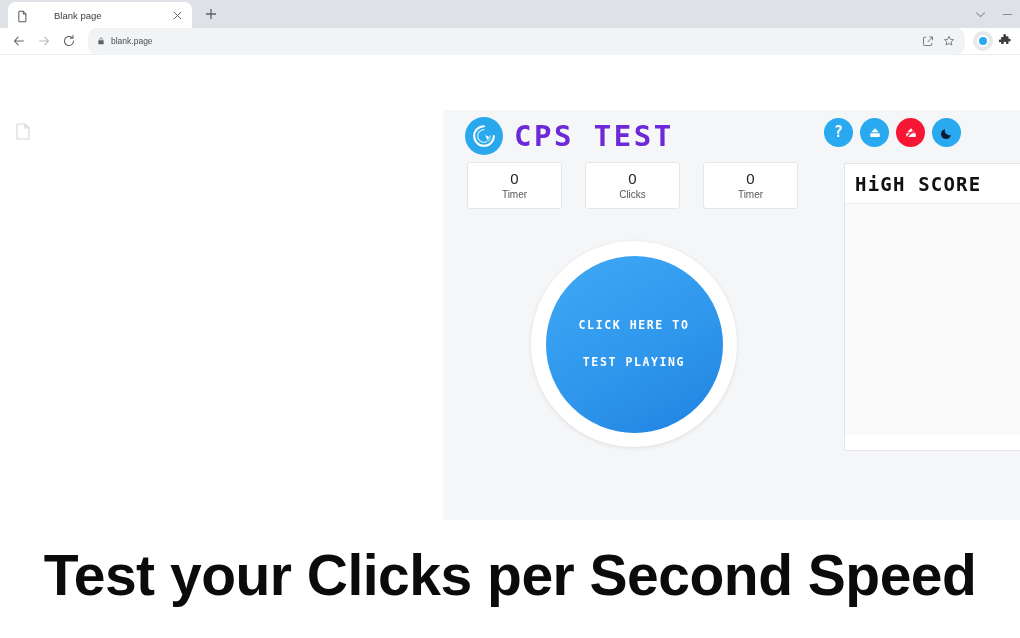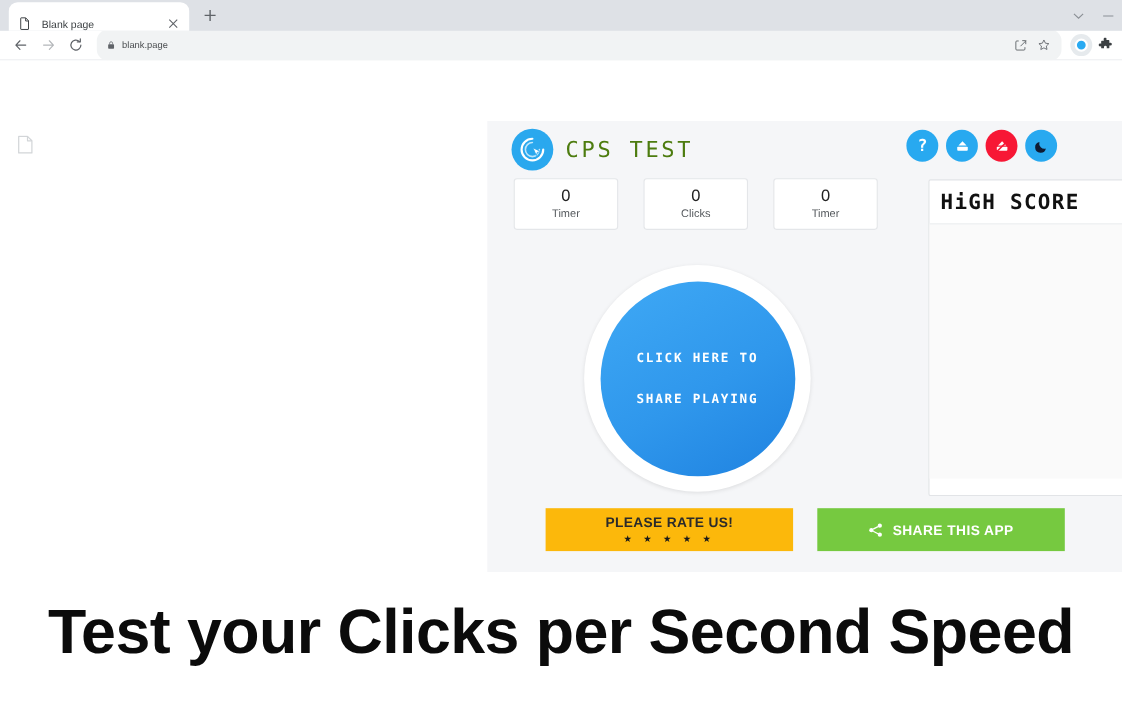--- a/index.html
+++ b/index.html
@@ -15,26 +15,26 @@
 
   .tabstrip {
     height: 28px;
     background: #dee1e6;
     display: flex;
     align-items: flex-end;
     position: relative;
     padding-left: 8px;
   }
   .tab {
-    width: 164px; height: 26px;
+    width: 184px; height: 26px;
     background: #ffffff;
     border-radius: 8px 8px 0 0;
-    display: flex; align-items: flex-end;
+    display: flex; align-items: center;
     padding: 0 8px;
-    gap: 9px;
+    gap: 25px;
   }
   .tab-favicon { width: 13px; height: 13px; flex: 0 0 auto; }
   .tab-title {
     font-size: 9.5px; color: #3c4043;
     white-space: nowrap; overflow: hidden; text-overflow: ellipsis;
     flex: 1 1 auto;
   }
   .tab-close {
     width: 14px; height: 14px; flex: 0 0 auto;
     display: flex; align-items: center; justify-content: center;
@@ -118,24 +118,24 @@
     display: flex; align-items: center; gap: 11px;
   }
   .logo-circle {
     width: 38px; height: 38px; border-radius: 50%;
     background: #2aa8ee;
     display: flex; align-items: center; justify-content: center;
     flex: 0 0 auto;
   }
   .app-title {
     font-family: "DejaVu Sans Mono", monospace;
-    font-size: 20px;
-    font-weight: normal;
+    font-size: 29px;
+    font-weight: bold;
     letter-spacing: 2.5px;
-    color: #4d7c0f;
+    color: #6d28d9;
   }
 
   .icon-row {
     position: absolute; right: 59px; top: 8px;
     display: flex; align-items: center; gap: 7px;
   }
   .circ-btn {
     width: 29px; height: 29px; border-radius: 50%;
     display: flex; align-items: center; justify-content: center;
     color: #ffffff;
@@ -416,41 +416,24 @@
       </div>
       <div class="stat-box">
         <span class="stat-value">0</span>
         <span class="stat-label">Timer</span>
       </div>
     </div>
 
     <div class="click-ring">
       <div class="click-btn">
         <span class="click-line">CLICK HERE TO</span>
-        <span class="click-line">SHARE PLAYING</span>
+        <span class="click-line">TEST PLAYING</span>
       </div>
     </div>
 
-    <div class="btn-row">
-      <div class="rate-btn">
-        <span class="rate-label">PLEASE RATE US!</span>
-        <span class="rate-stars">★ ★ ★ ★ ★</span>
-      </div>
-      <div class="share-btn">
-        <span style="display:flex;">
-          <svg width="14" height="14" viewBox="0 0 16 16">
-            <circle cx="12.4" cy="3.3" r="2.2" fill="#ffffff"></circle>
-            <circle cx="12.4" cy="12.7" r="2.2" fill="#ffffff"></circle>
-            <circle cx="3.6" cy="8" r="2.2" fill="#ffffff"></circle>
-            <path d="M5.5 6.9l5-2.6M5.5 9.1l5 2.6" stroke="#ffffff" stroke-width="1.4"></path>
-          </svg>
-        </span>
-        <span class="share-label">SHARE THIS APP</span>
-      </div>
-    </div>
   </div>
 
   <div class="hs-panel">
     <div class="hs-title">HiGH SCORE</div>
     <div class="hs-body"></div>
   </div>
 
   <div class="headline">Test your Clicks per Second Speed</div>
 </div>
 

